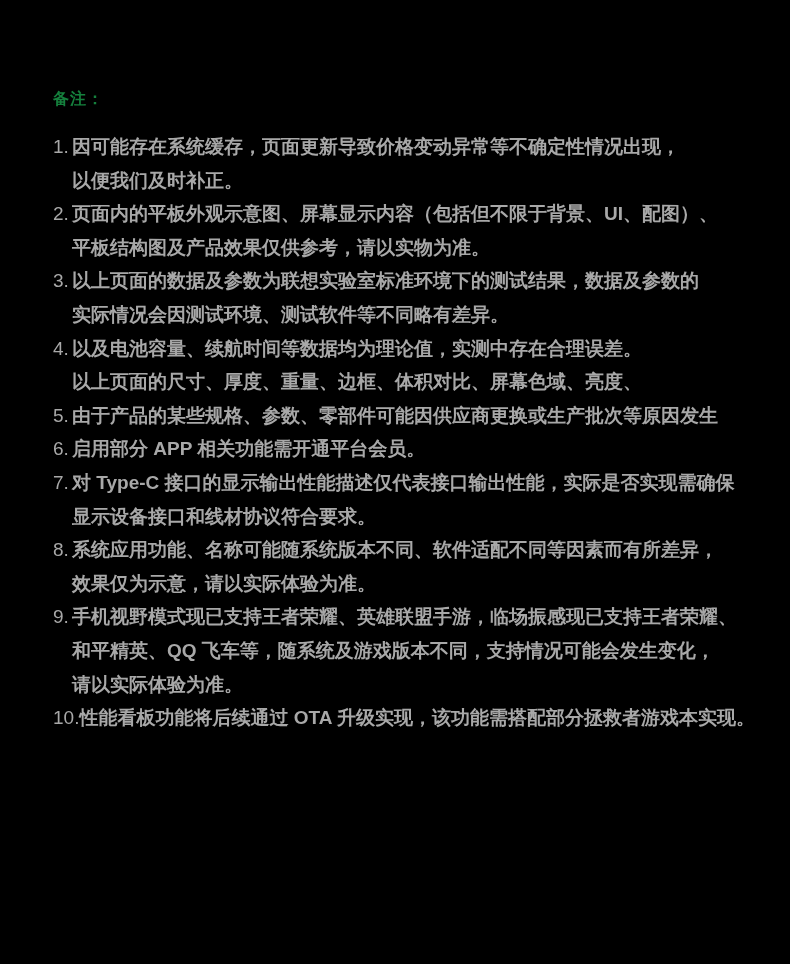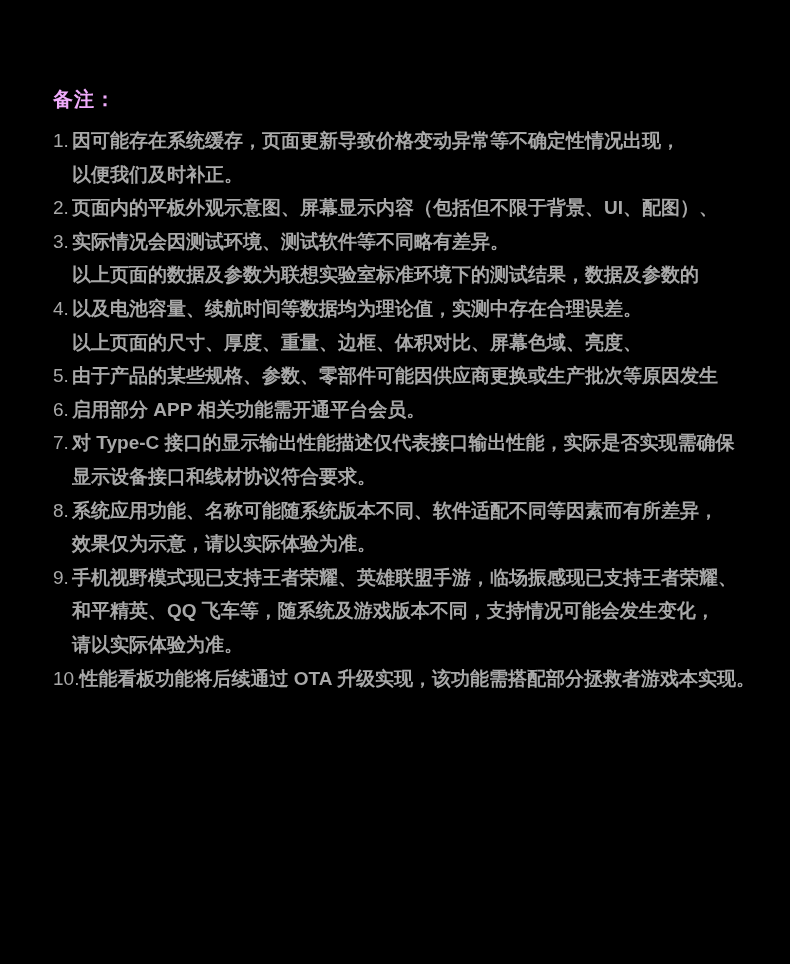--- a/index.html
+++ b/index.html
@@ -14,25 +14,25 @@
     overflow: hidden;
     position: relative;
   }
   .notes-section {
     position: absolute;
     top: 86px;
     left: 53px;
     width: 722px;
   }
   .notes-heading {
-    margin: 0 0 12px 0;
-    font-size: 20px;
+    margin: 0 0 18px 0;
+    font-size: 16px;
     line-height: 26px;
     font-weight: 700;
-    color: #f0abfc;
+    color: #15803d;
     letter-spacing: 1px;
   }
   .notes-list {
     list-style: none;
     margin: 0;
     padding: 0;
     font-size: 19px;
     line-height: 33.6px;
     font-weight: 400;
     color: #a8a8a8;
@@ -66,28 +66,29 @@
     <span class="note-item-lines">
           <div class="note-line">因可能存在系统缓存，页面更新导致价格变动异常等不确定性情况出现，</div>
           <div class="note-line">以便我们及时补正。</div>
         </span>
   </li>
 
   <li class="note-item">
     <span class="note-item-number">2.</span>
     <span class="note-item-lines">
           <div class="note-line">页面内的平板外观示意图、屏幕显示内容（包括但不限于背景、UI、配图）、</div>
+          <div class="note-line">平板结构图及产品效果仅供参考，请以实物为准。</div>
         </span>
   </li>
 
   <li class="note-item">
     <span class="note-item-number">3.</span>
     <span class="note-item-lines">
+          <div class="note-line">以上页面的数据及参数为联想实验室标准环境下的测试结果，数据及参数的</div>
           <div class="note-line">实际情况会因测试环境、测试软件等不同略有差异。</div>
-          <div class="note-line">以上页面的数据及参数为联想实验室标准环境下的测试结果，数据及参数的</div>
         </span>
   </li>
 
   <li class="note-item">
     <span class="note-item-number">4.</span>
     <span class="note-item-lines">
           <div class="note-line">以及电池容量、续航时间等数据均为理论值，实测中存在合理误差。</div>
           <div class="note-line">以上页面的尺寸、厚度、重量、边框、体积对比、屏幕色域、亮度、</div>
         </span>
   </li>

